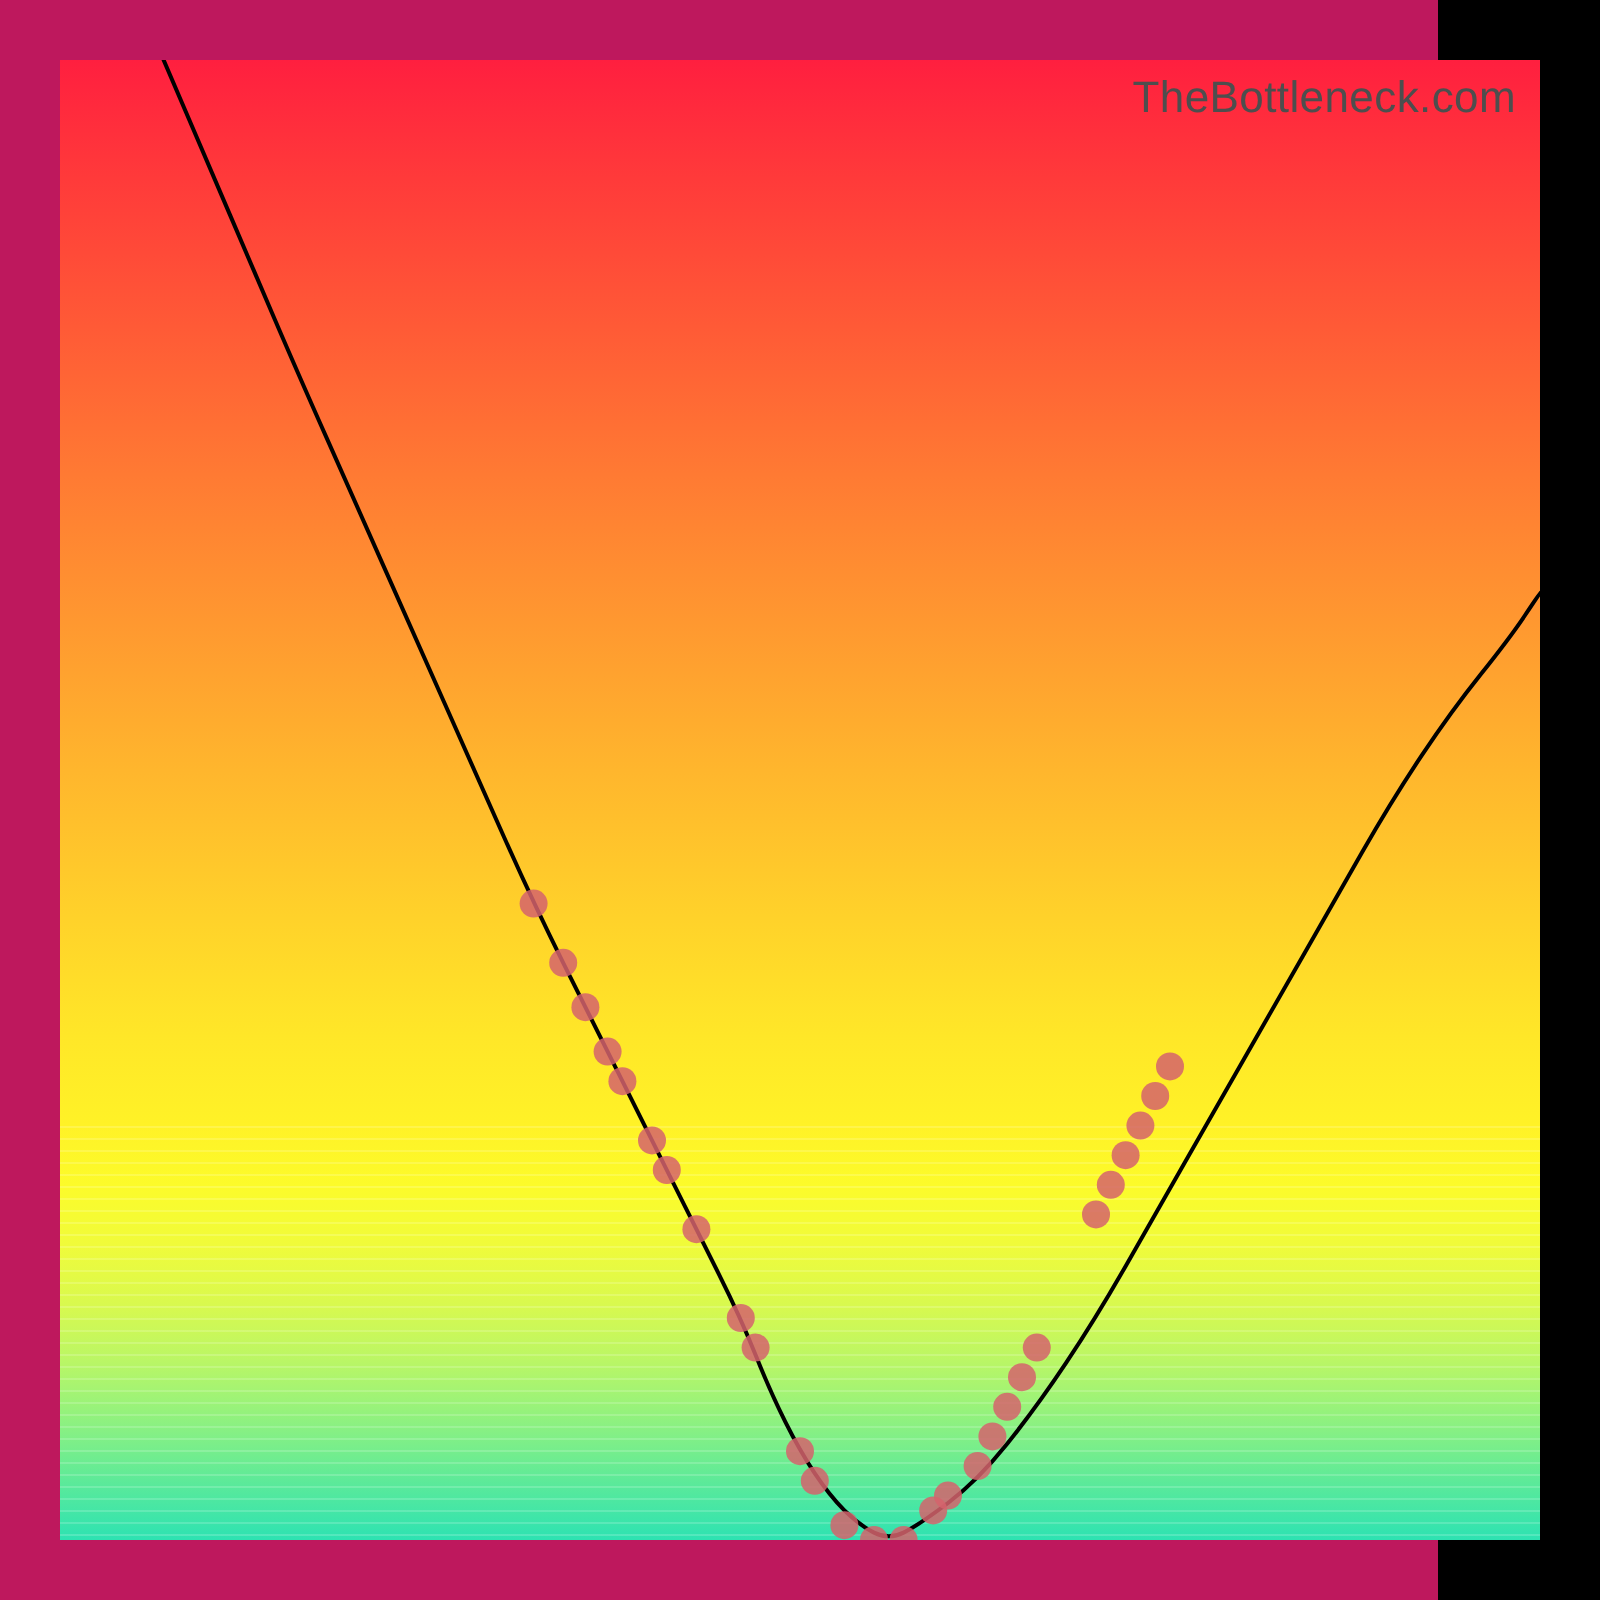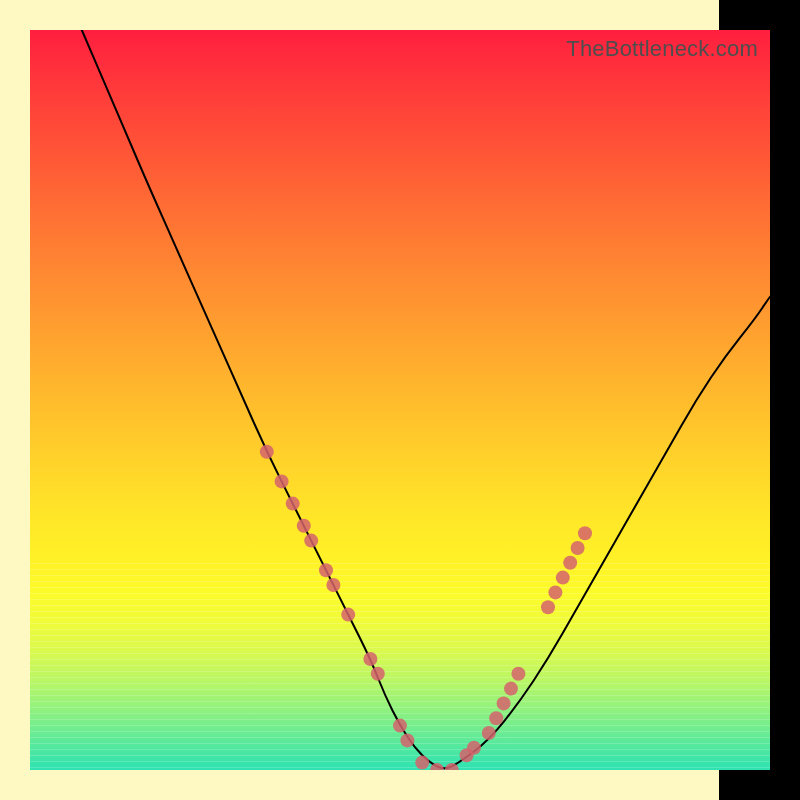--- a/index.html
+++ b/index.html
@@ -8,21 +8,21 @@
     width: 800px;
     height: 800px;
     overflow: hidden;
     background: #000;
     font-family: Arial, Helvetica, sans-serif;
   }
   .frame {
     position: relative;
     width: 719px;
     height: 800px;
-    background: #fef9c3;
+    background: #be185d;
     text-decoration: underline;
   }
   .plot-area {
     position: absolute;
     left: 30px;
     top: 30px;
     width: 740px;
     height: 740px;
     background: linear-gradient(to bottom,
       #ff1f3f 0%,

